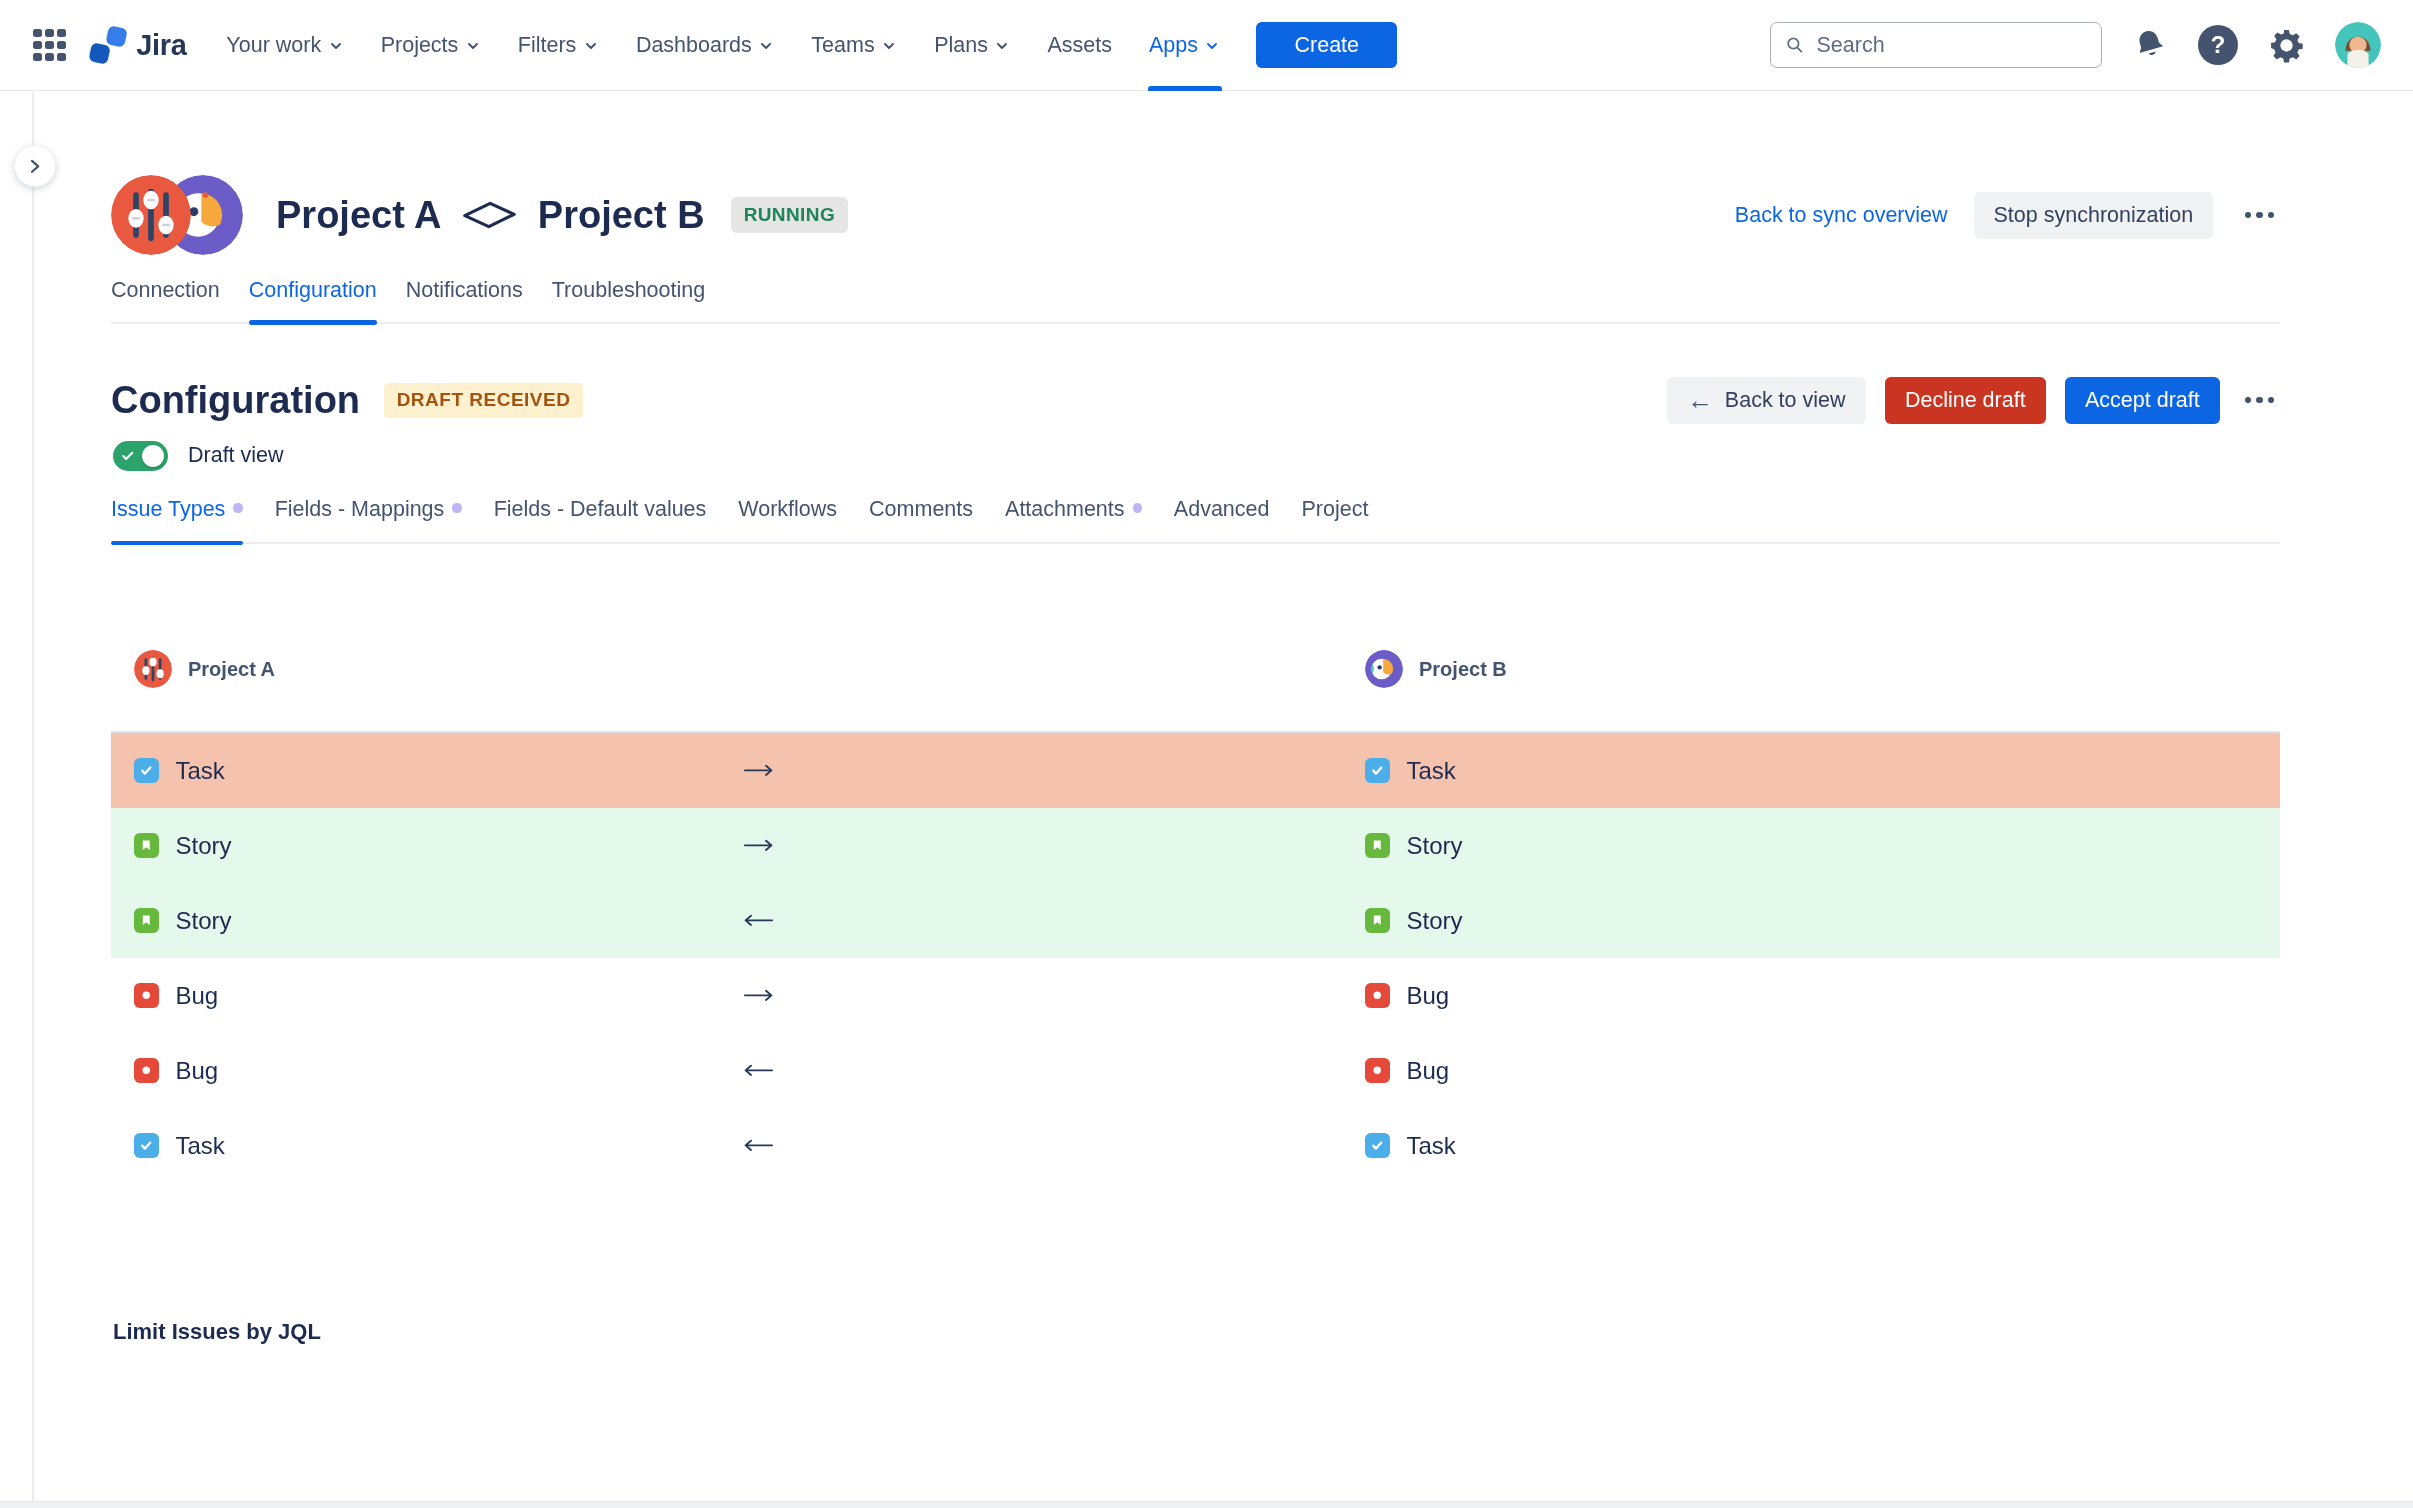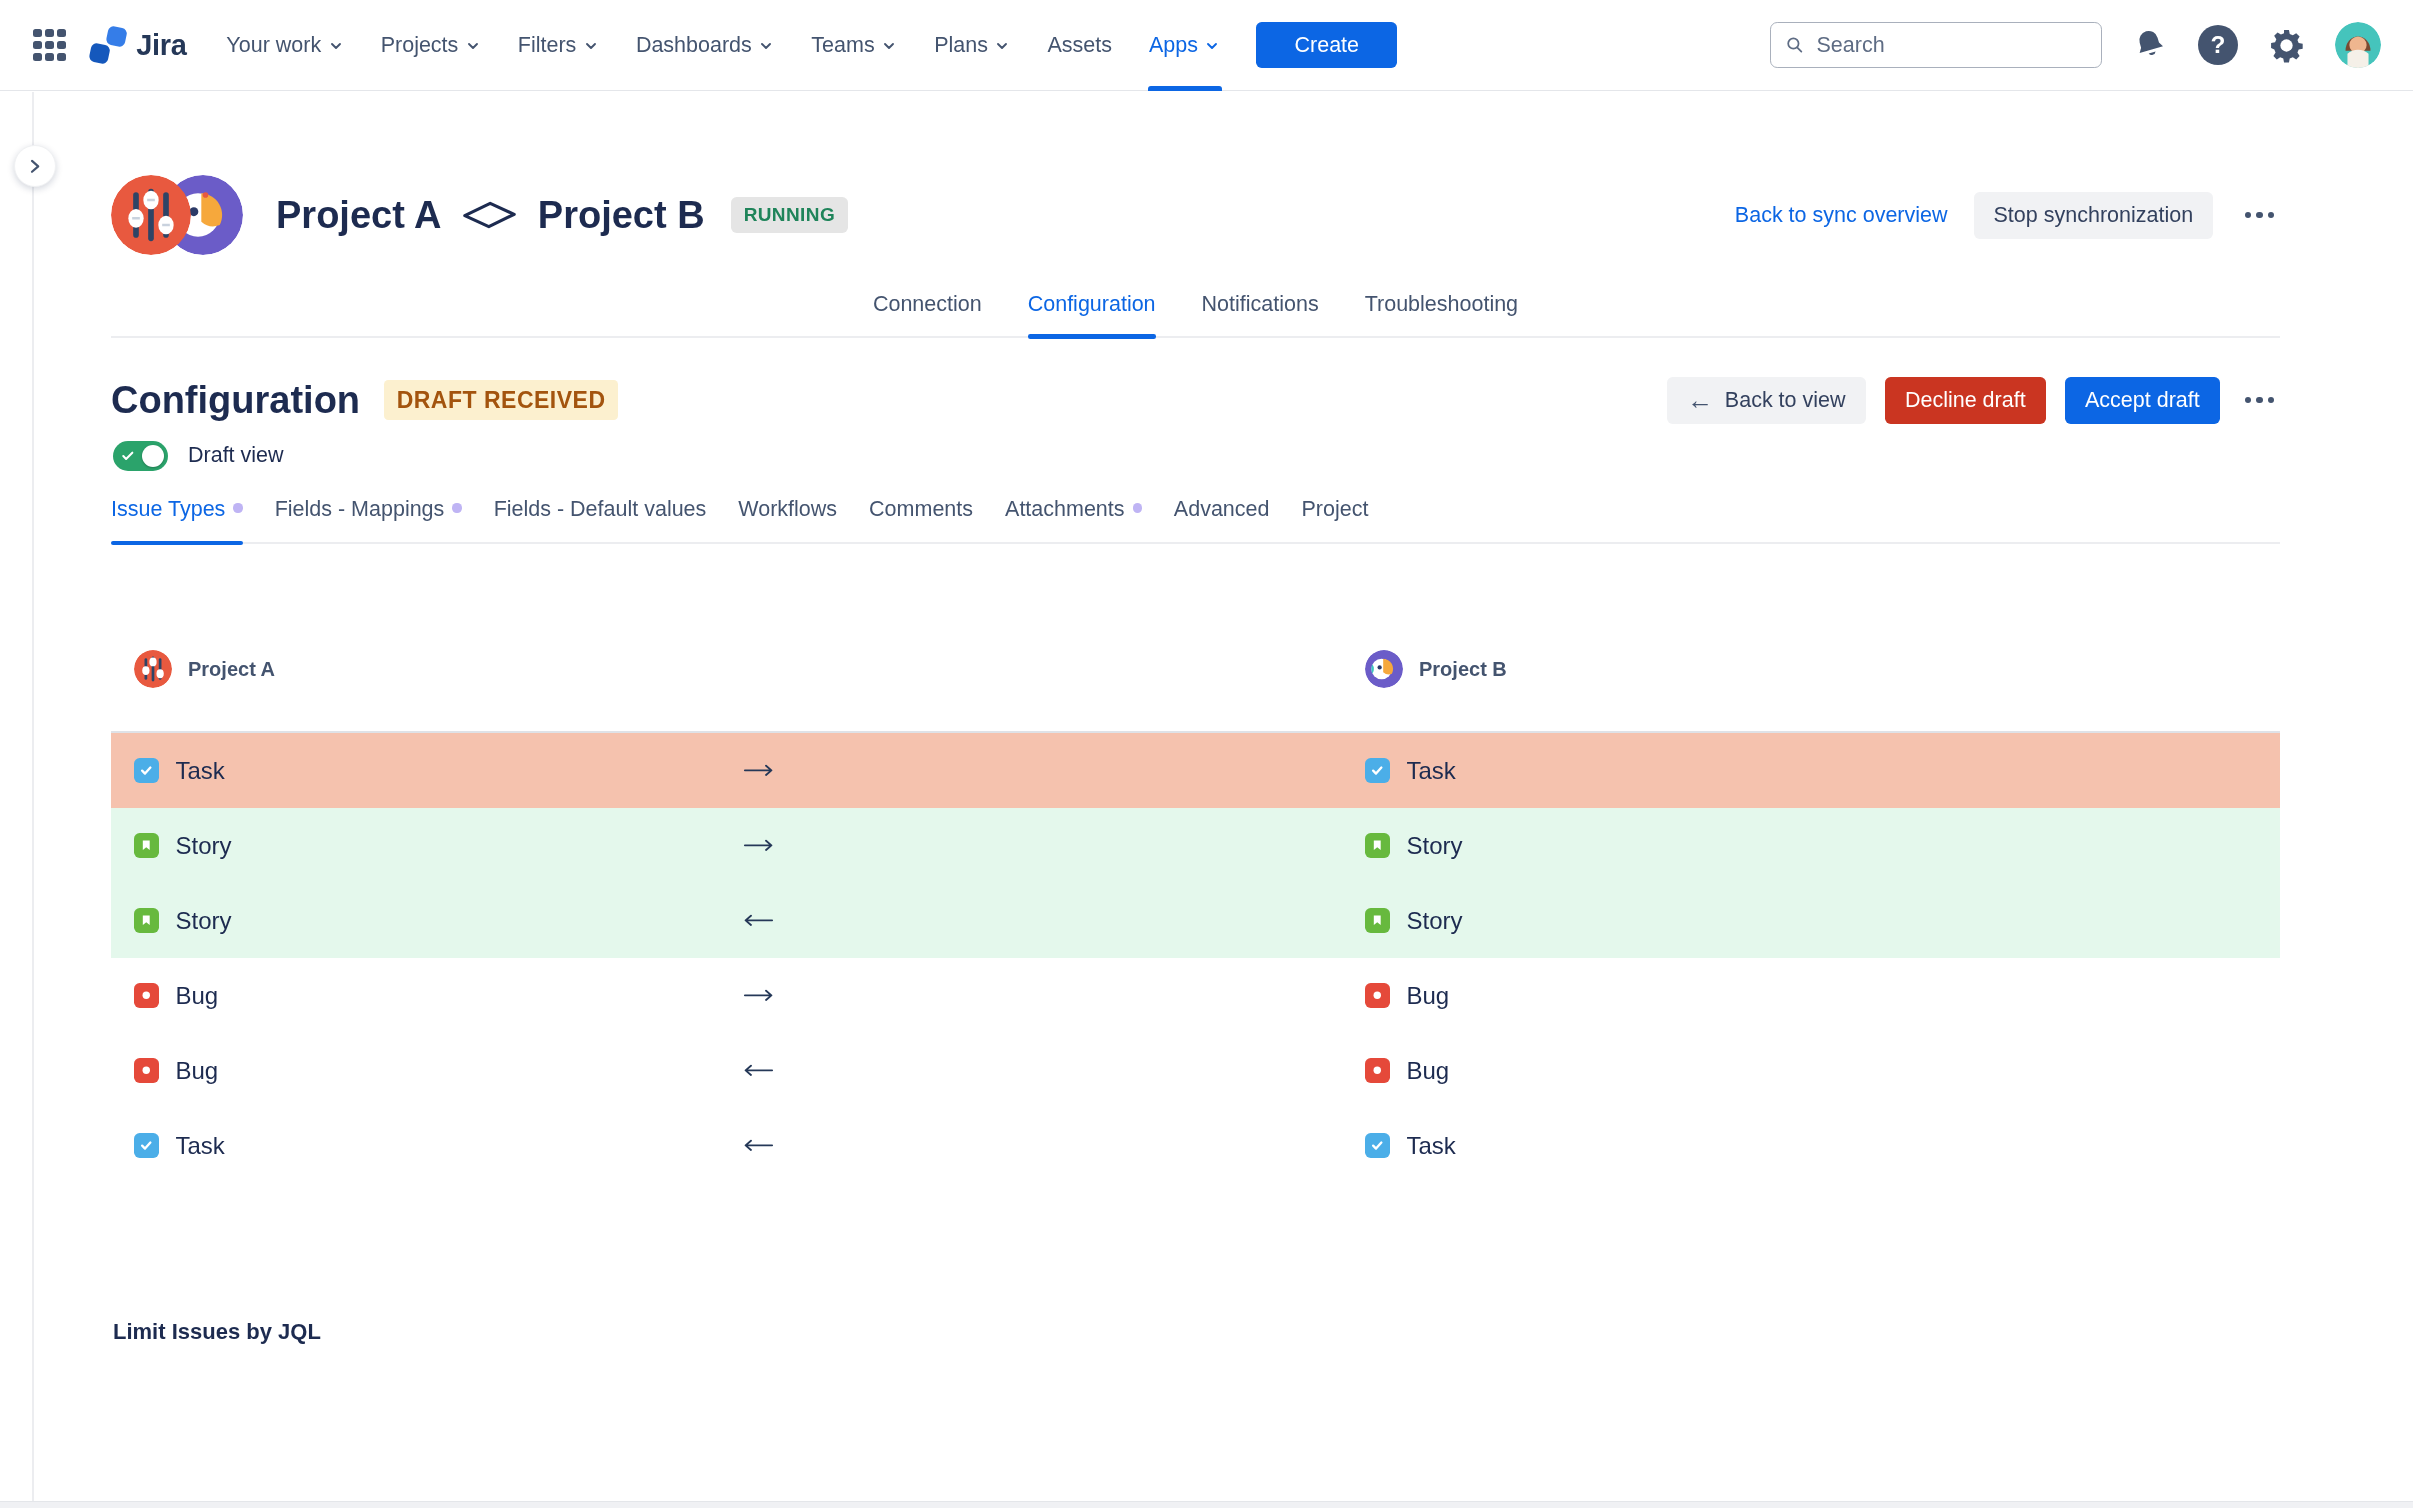--- a/index.html
+++ b/index.html
@@ -57,32 +57,32 @@
   .btn{height:47px;border-radius:5.7px;font-size:21.5px;display:inline-flex;align-items:center;gap:11.5px;
     padding:0 20px;border:none;cursor:pointer;font-family:"Liberation Sans",sans-serif;}
   .btn-subtle{background:#F1F2F4;color:#33415E;}
   .btn-danger{background:#CA3521;color:#fff;font-weight:500;}
   .btn-primary{background:#0C66E4;color:#fff;font-weight:500;}
   .more-dots{display:flex;gap:5px;align-items:center;padding:10px 5.7px;cursor:pointer;background:none;border:none;}
   .more-dots i{width:6.5px;height:6.5px;border-radius:50%;background:#44546F;}
   .back-arrow{font-size:26px;font-weight:700;color:#44546F;line-height:1;}
   
   .tabs{position:absolute;left:111px;right:133px;display:flex;border-bottom:2.9px solid #ECEDF0;}
-  .main-tabs{top:292px;gap:46px;justify-content:center;}
+  .main-tabs{top:278px;gap:29px;}
   .sub-tabs{top:497px;gap:32px;}
   .tab{font-size:21.5px;color:#44546F;position:relative;cursor:pointer;display:flex;align-items:center;}
   .main-tabs .tab{padding-bottom:18.7px;}
   .sub-tabs .tab{padding-bottom:20px;}
   .tab.active{color:#0C66E4;}
   .tab.active::after{content:"";position:absolute;left:0;right:0;bottom:-2.9px;height:4.3px;border-radius:2.2px;background:#0C66E4;}
   .tab .dot{width:9.3px;height:9.3px;border-radius:50%;background:#BFB4F4;margin-left:8px;margin-top:-2.9px;}
   
   .config-row{position:absolute;top:369px;left:111px;right:133px;height:62px;display:flex;align-items:center;}
   .h1{font-size:38px;font-weight:700;color:#1D2B50;}
-  .draft-badge{margin-left:24.4px;font-size:23px;font-weight:700;letter-spacing:0.5px;color:#A3540E;
+  .draft-badge{margin-left:24.4px;font-size:19px;font-weight:700;letter-spacing:0.5px;color:#A3540E;
     background:#FCF0CF;padding:6.5px 12.2px;border-radius:4.3px;}
   .config-actions{margin-left:auto;display:flex;align-items:center;gap:19.4px;}
   .toggle-row{position:absolute;top:441px;left:113px;display:flex;align-items:center;gap:20px;}
   .toggle{width:55px;height:29.5px;border-radius:16px;background:#2BA36B;position:relative;cursor:pointer;flex:none;}
   .toggle .knob{position:absolute;right:3.6px;top:3.6px;width:22px;height:22px;border-radius:50%;background:#fff;
     box-shadow:0 0.7px 2.2px rgba(0,0,0,.3);}
   .toggle svg{position:absolute;left:8px;top:8px;}
   .toggle-label{font-size:21.5px;color:#1D2B50;}
   
   .synctable{position:absolute;top:644px;left:111px;right:133px;}

